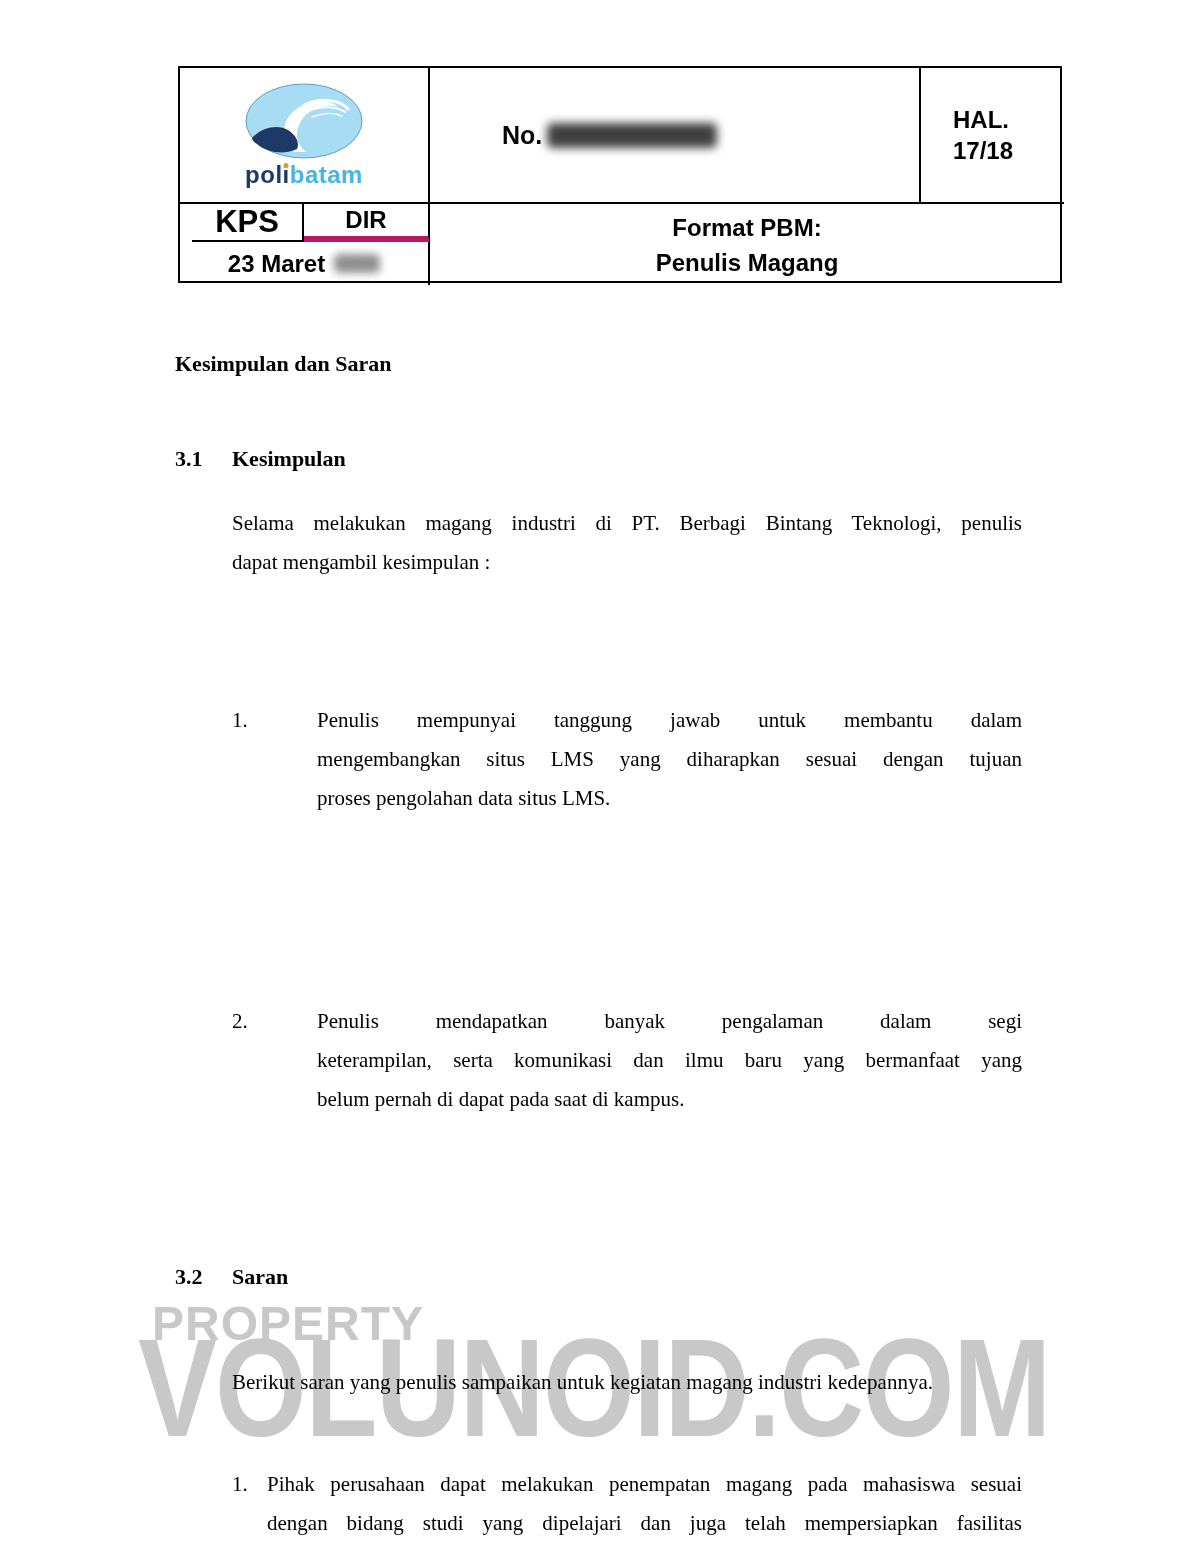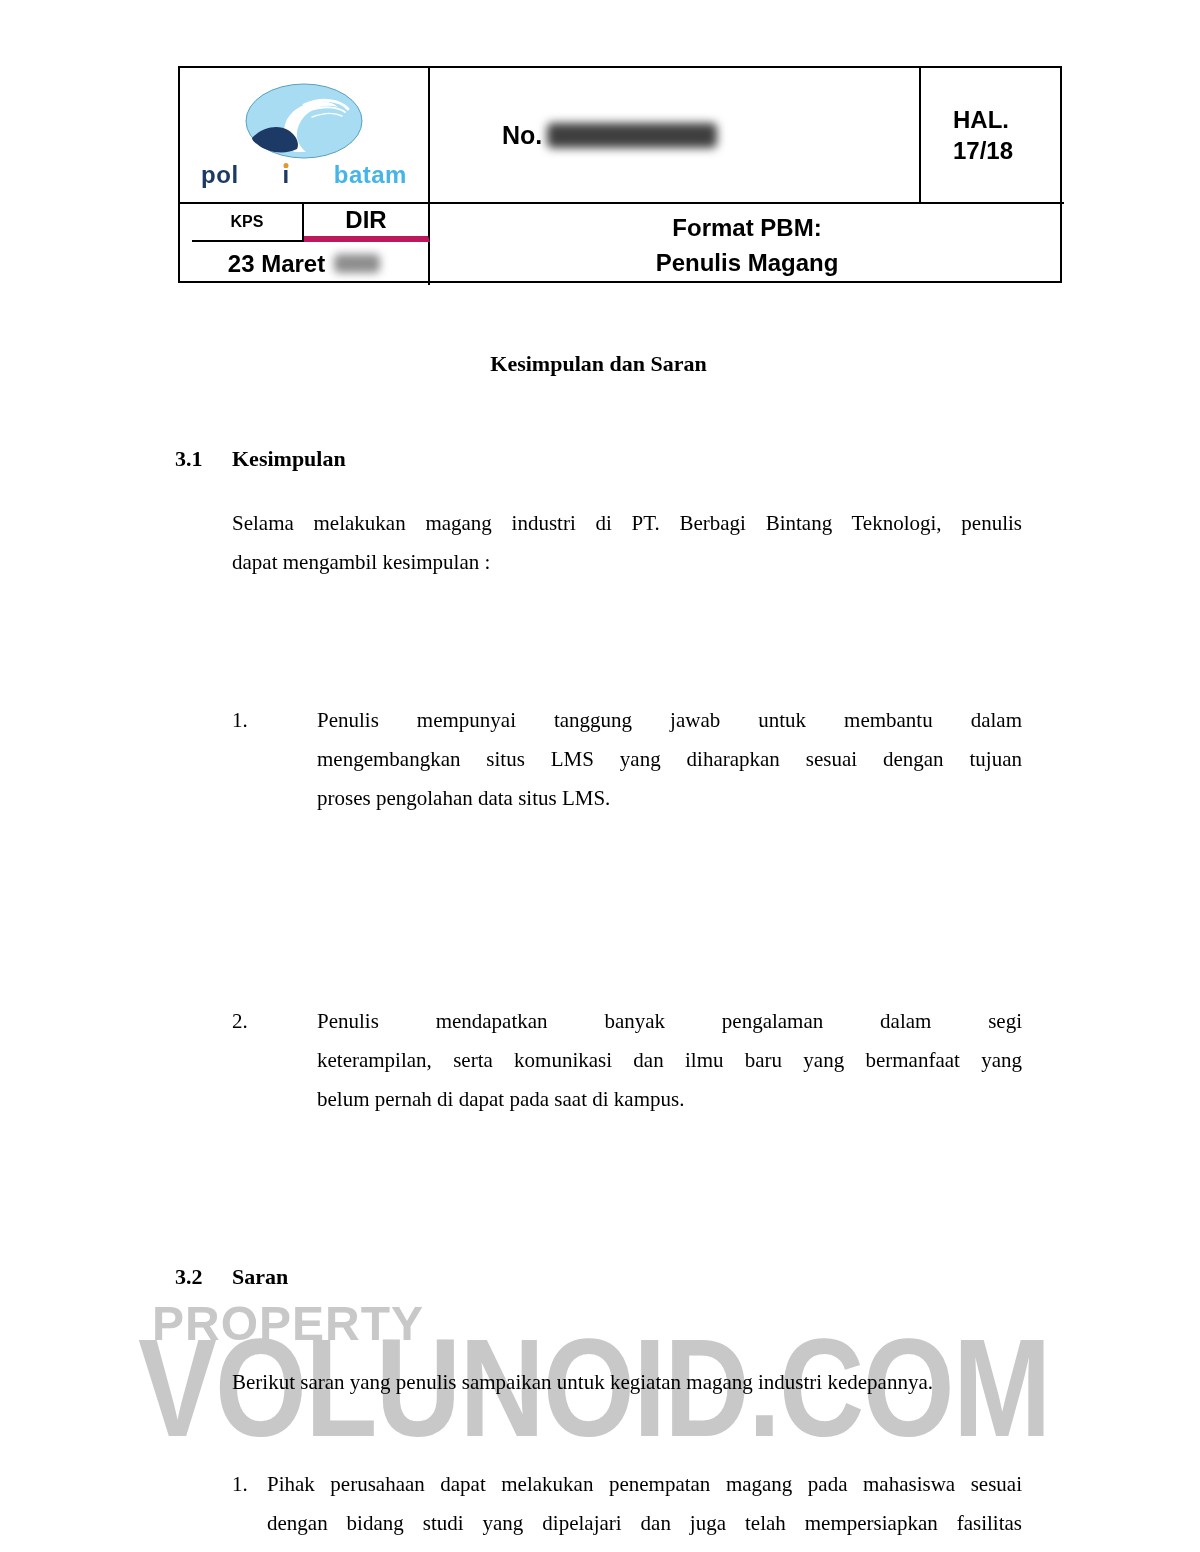--- a/index.html
+++ b/index.html
@@ -25,46 +25,46 @@
   }
   .htable>div{box-sizing:border-box;}
   .cell-logo{grid-column:1/3;grid-row:1;border-right:2px solid #000;border-bottom:2px solid #000;
     display:flex;flex-direction:column;align-items:center;justify-content:center;}
   .cell-no{grid-column:3;grid-row:1;border-bottom:2px solid #000;
     display:flex;align-items:center;padding-left:72px;font-size:25px;}
   .cell-hal{grid-column:4;grid-row:1;border-left:2px solid #000;border-bottom:2px solid #000;
     display:flex;flex-direction:column;justify-content:center;padding-left:32px;
     font-size:24px;line-height:31px;}
   .cell-kps{grid-column:1;grid-row:2;border-right:2px solid #000;border-bottom:2px solid #000;
-    display:flex;align-items:center;justify-content:center;font-size:16px;margin-left:12px;}
+    display:flex;align-items:center;justify-content:center;font-size:31px;margin-left:12px;}
   .cell-dir{grid-column:2;grid-row:2;border-right:2px solid #000;border-bottom:6px solid #be185d;
     display:flex;align-items:center;justify-content:center;font-size:24px;}
   .cell-format{grid-column:3/5;grid-row:2/4;
     display:flex;flex-direction:column;align-items:center;justify-content:center;
     font-size:24px;line-height:35px;}
   .cell-date{grid-column:1/3;grid-row:3;border-right:2px solid #000;
     display:flex;align-items:center;justify-content:center;gap:9px;font-size:24px;}
 
   .redact{filter:blur(5px);border-radius:5px;}
   .redact-no{width:170px;height:25px;background:#3f3f3f;margin-left:5px;}
   .redact-year{width:46px;height:19px;background:#8e8e8e;filter:blur(4px);}
 
   
   .logo-svg{display:block;}
   .wordmark{display:flex;font-size:24px;font-weight:bold;letter-spacing:0.5px;margin-top:1px;
-    font-family:"Liberation Sans",sans-serif;gap:44px;}
+    font-family:"Liberation Sans",sans-serif;}
   .wm-poli{color:var(--navy);}
   .wm-i{color:var(--navy);position:relative;}
   .wm-i::after{content:"";position:absolute;top:2px;left:50%;transform:translateX(-50%);
     width:5px;height:5px;border-radius:50%;background:var(--orange);}
   .wm-batam{color:var(--lightblue);}
 
   
   .tblock{position:absolute;left:175px;width:847px;font-size:21px;line-height:39px;}
-  .doc-title{top:344px;text-align:center;font-weight:bold;font-size:22px;}
+  .doc-title{top:344px;font-weight:bold;font-size:22px;}
   .sec-head{display:flex;font-weight:bold;font-size:22px;}
   .sec-head .secnum{width:57px;}
   .sh31{top:400px;}
   .sh32{top:867px;}
   .para{left:232px;width:790px;}
   .p1{top:426px;}
   .p2{top:934px;}
   .litem{left:232px;width:790px;display:flex;}
   .litem .num{flex:0 0 auto;}
   .l1 .num{width:85px;}

